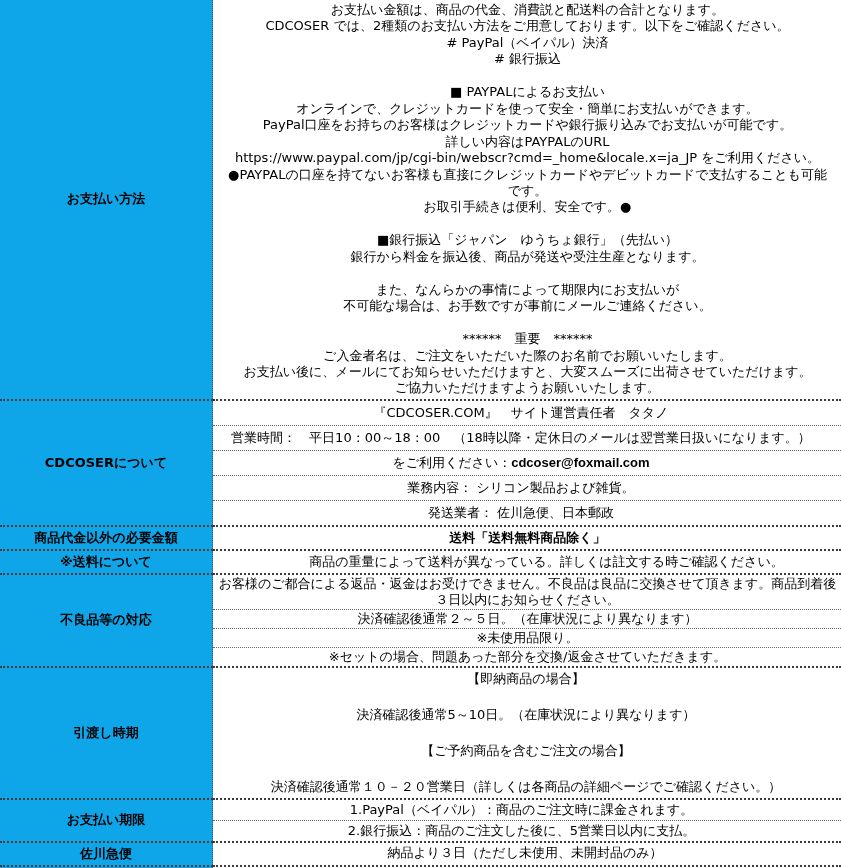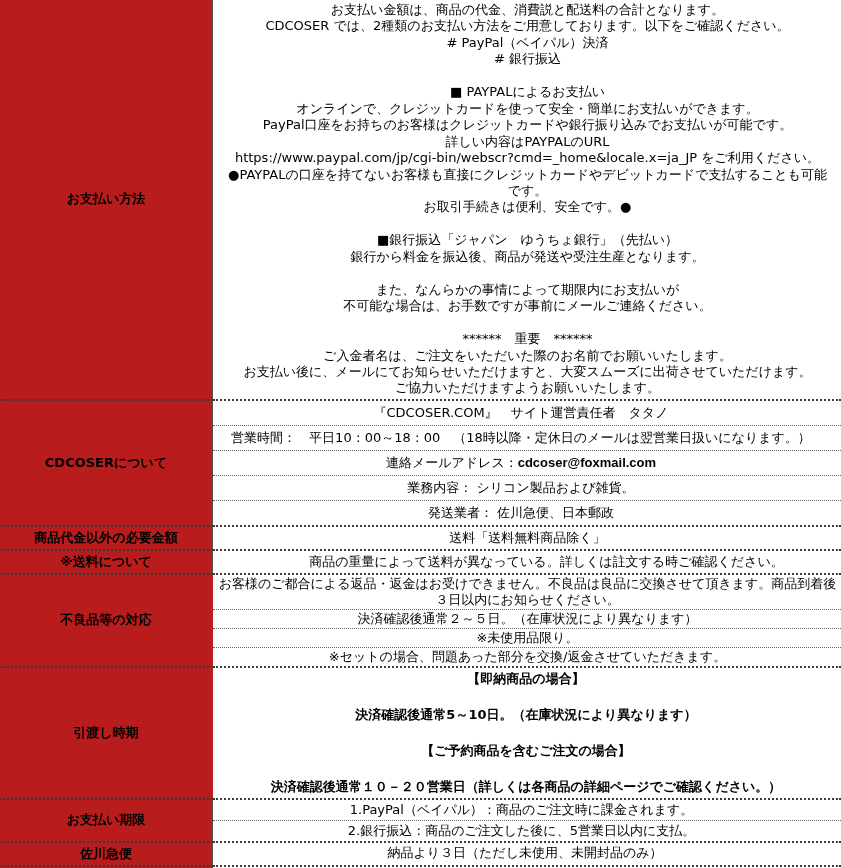--- a/index.html
+++ b/index.html
@@ -16,21 +16,21 @@
     background: #ffffff;
   }
   table.info-table {
     width: 841px;
     border-collapse: collapse;
     table-layout: fixed;
     border-bottom: 3px solid #000000;
   }
   table.info-table th {
     width: 200px;
-    background: #b91c1c;
+    background: #0ea5e9;
     font-weight: bold;
     font-size: 13px;
     text-align: center;
     vertical-align: middle;
     padding: 2px 6px;
     border-right: 1px dotted #555555;
   }
   table.info-table td {
     vertical-align: top;
     padding: 0;
@@ -50,24 +50,24 @@
   .subrow + .subrow {
     border-top: 1px dotted #666666;
   }
   .seg.bold {
     font-weight: bold;
     font-family: Liberation Sans, sans-serif;
   }
   
   .sec-0 .subrow { line-height: 16.45px; padding: 2px 4px 2px 5px; }
   .sec-1 .subrow { padding: 4px 17px 4px 5px; }
-  .sec-2 .subrow { padding: 3px 4px 3px 5px; }
+  .sec-2 .subrow { padding: 3px 4px 3px 5px; font-weight: bold; }
   .sec-3 .subrow { padding: 3px 4px 3px 5px; margin-left: 38px; }
   .sec-4 .subrow { padding: 1px 4px 1px 5px; }
-  .sec-5 .subrow { line-height: 18px; padding: 2px 4px 2px 2px; font-weight: bold; }
+  .sec-5 .subrow { line-height: 18px; padding: 2px 4px 2px 2px; }
   .sec-6 .subrow { padding: 2px 16px 2px 5px; }
   .sec-7 .subrow { padding: 2px 4px 2px 0; }
   .sec-8 .subrow { padding: 2px 4px 2px 5px; }
 </style>
 </head>
 <body>
 
 <div class="page">
   <table class="info-table">
     <tbody id="table-body">
@@ -98,21 +98,21 @@
 ご入金者名は、ご注文をいただいた際のお名前でお願いいたします。
 お支払い後に、メールにてお知らせいただけますと、大変スムーズに出荷させていただけます。
 ご協力いただけますようお願いいたします。</span></div>
           </td>
         </tr>
         <tr class="section sec-1">
           <th>CDCOSERについて</th>
           <td>
             <div class="subrow"><span class="seg">『CDCOSER.COM』　サイト運営責任者　タタノ</span></div>
             <div class="subrow"><span class="seg">営業時間：　平日10：00～18：00　（18時以降・定休日のメールは翌営業日扱いになります。）</span></div>
-            <div class="subrow"><span class="seg">連絡メールアドレス：</span><span class="seg bold">cdcoser@foxmail.com</span></div>
+            <div class="subrow"><span class="seg">をご利用ください：</span><span class="seg bold">cdcoser@foxmail.com</span></div>
             <div class="subrow"><span class="seg">業務内容： シリコン製品および雑貨。</span></div>
             <div class="subrow"><span class="seg">発送業者： 佐川急便、日本郵政</span></div>
           </td>
         </tr>
         <tr class="section sec-2">
           <th>商品代金以外の必要金額</th>
           <td>
             <div class="subrow"><span class="seg">送料「送料無料商品除く」</span></div>
           </td>
         </tr>

